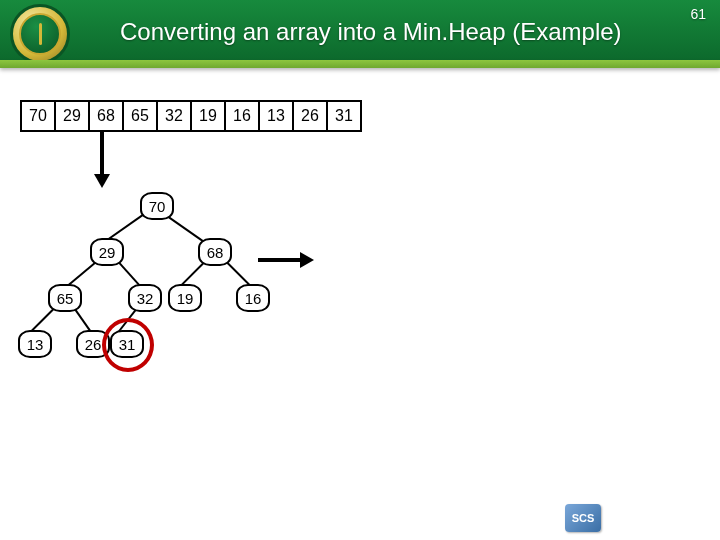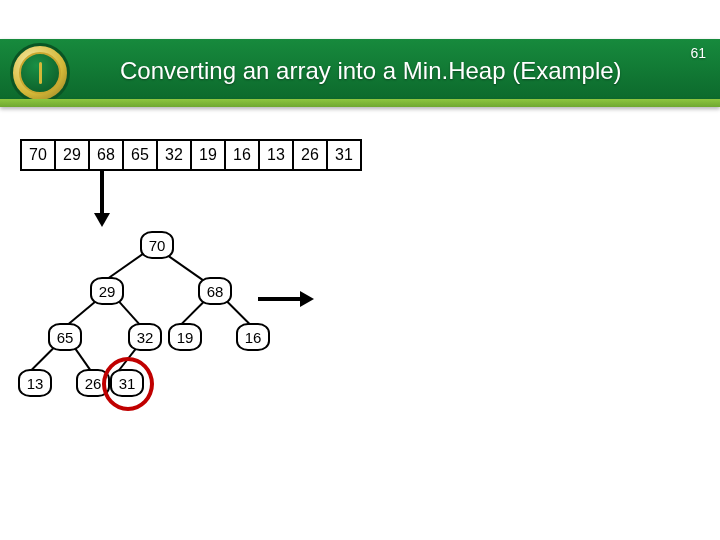--- a/index.html
+++ b/index.html
@@ -1,23 +1,23 @@
 <!DOCTYPE html>
 <html><head>
 <meta charset="utf-8">
 <style>
   html,body{margin:0;padding:0;width:720px;height:540px;font-family:"Segoe UI",Arial,sans-serif;background:#fff;overflow:hidden;}
-  .header{position:relative;height:68px;background:linear-gradient(to bottom,#178a3d 0%,#0d6b2d 85%,#0a5524 100%);box-shadow:0 2px 4px rgba(0,0,0,0.3);margin-top:39px;}
+  .header{position:relative;height:68px;background:linear-gradient(to bottom,#178a3d 0%,#0d6b2d 85%,#0a5524 100%);box-shadow:0 2px 4px rgba(0,0,0,0.3);}
   .header-strip{position:absolute;bottom:0;left:0;right:0;height:8px;background:linear-gradient(to bottom,#8dc63f,#6fa830);}
   .logo{position:absolute;left:10px;top:4px;width:60px;height:60px;border-radius:50%;background:radial-gradient(circle at 35% 30%,#f5e8a0 0%,#d4b838 60%,#8a7320 100%);border:3px solid #0a5524;box-sizing:border-box;display:flex;align-items:center;justify-content:center;}
   .logo-inner{width:38px;height:38px;border-radius:50%;background:radial-gradient(circle at 40% 30%,#1a8f45,#0a5524);border:2px solid #c9a830;display:flex;align-items:center;justify-content:center;}
   .logo-inner::after{content:"";width:3px;height:22px;background:#d4b838;border-radius:2px;box-shadow:0 10px 0 -4px #d4b838, -6px 12px 0 -4px #d4b838, 6px 12px 0 -4px #d4b838;}
   .title{position:absolute;left:120px;top:18px;color:#fff;font-size:24px;font-weight:400;text-shadow:0 1px 2px rgba(0,0,0,0.4);}
   .pagenum{position:absolute;right:14px;top:6px;color:#fff;font-size:14px;font-weight:400;text-shadow:0 1px 2px rgba(0,0,0,0.4);}
-  .content{position:relative;width:584px;height:472px;}
+  .content{position:relative;width:584px;height:472px;padding-left:27px;}
   .array{position:absolute;left:20px;top:32px;display:flex;border:2px solid #000;}
   .cell{width:32px;height:28px;border-right:2px solid #000;display:flex;align-items:center;justify-content:center;font-size:16px;font-weight:400;color:#000;}
   .cell:last-child{border-right:none;}
   .varrow{position:absolute;left:100px;top:64px;}
   .varrow-line{width:4px;height:42px;background:#000;}
   .varrow-head{width:0;height:0;border-left:8px solid transparent;border-right:8px solid transparent;border-top:14px solid #000;margin-left:-6px;}
   .harrow{position:absolute;left:258px;top:190px;}
   .harrow-line{width:42px;height:4px;background:#000;}
   .harrow-head{position:absolute;left:42px;top:-6px;width:0;height:0;border-top:8px solid transparent;border-bottom:8px solid transparent;border-left:14px solid #000;}
   .tree{position:absolute;left:18px;top:120px;}

